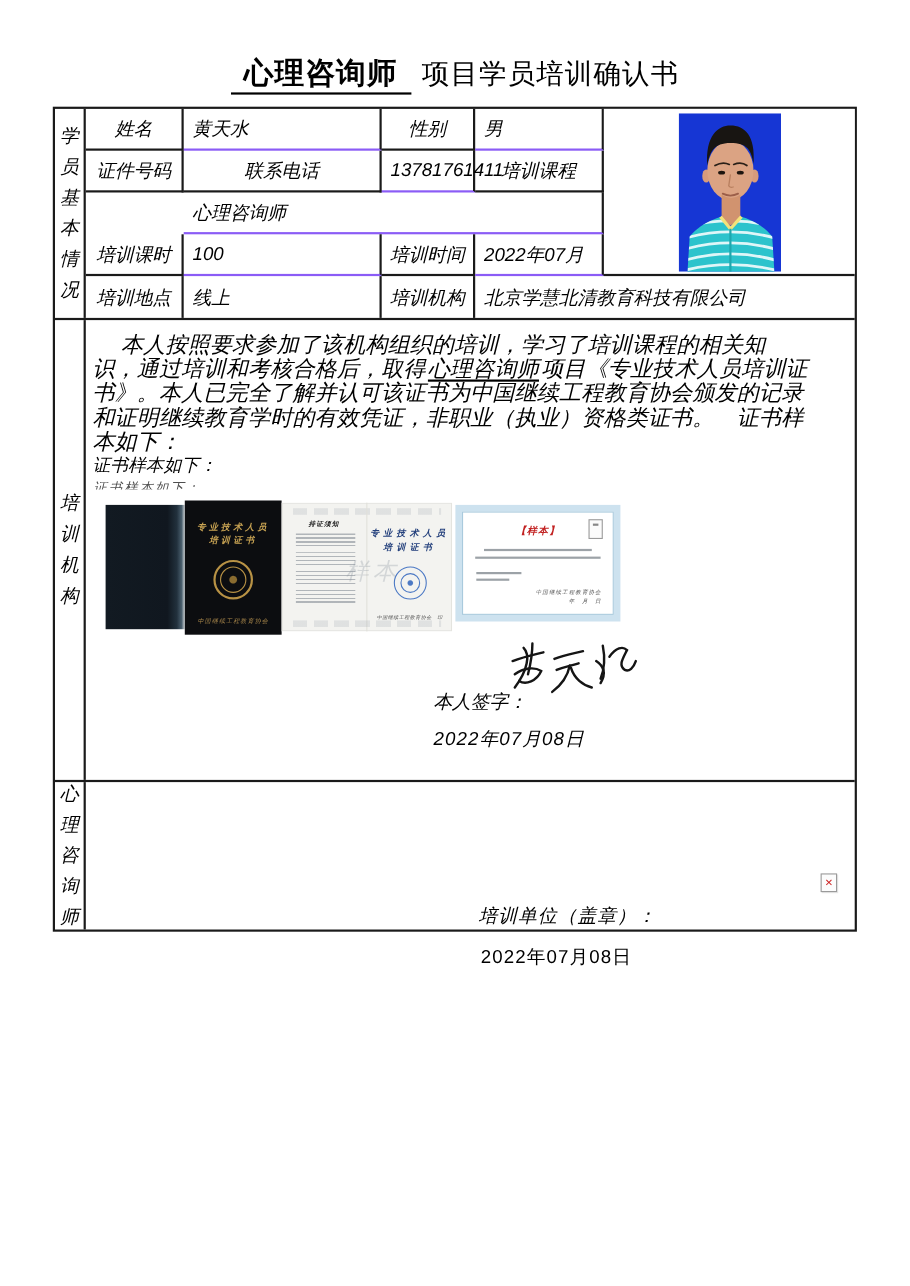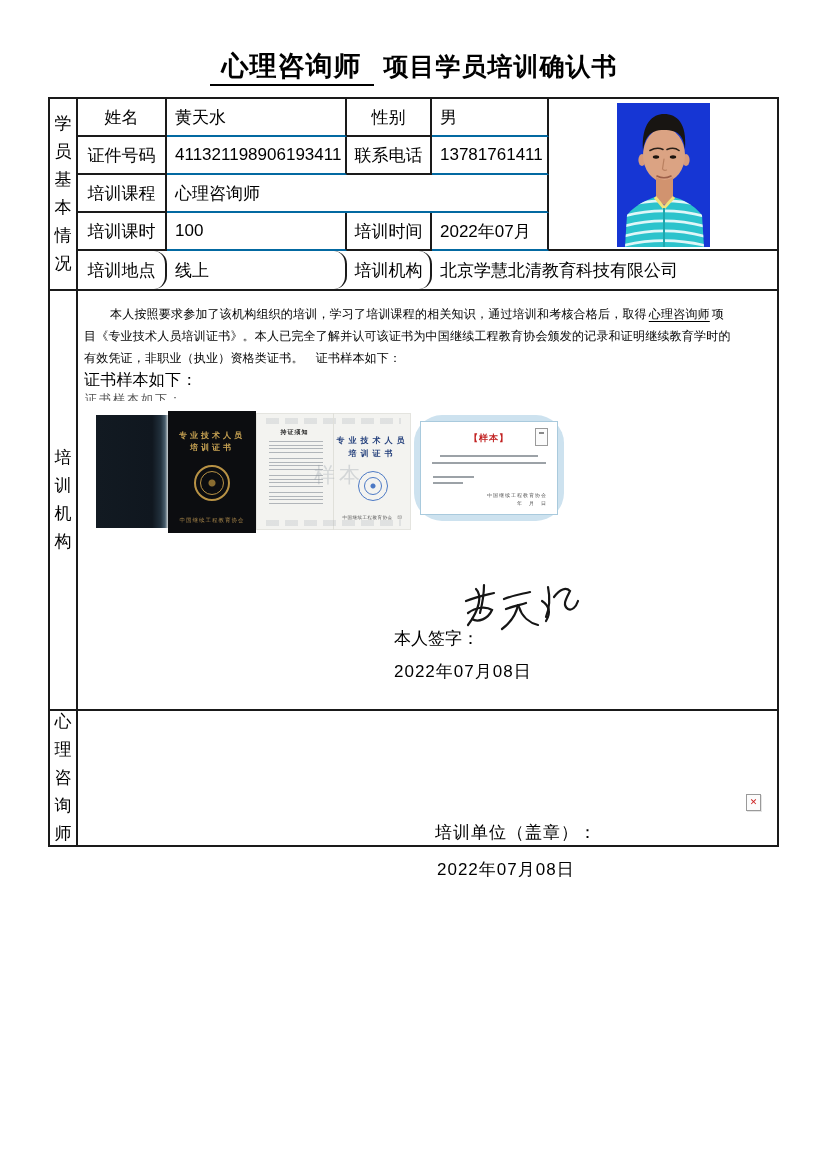--- a/index.html
+++ b/index.html
@@ -16,26 +16,26 @@
   
   .doc-title {
     position: absolute; top: 48px; left: 0; right: 0;
     text-align: center; font-size: 25px; letter-spacing: 1px;
   }
   .doc-title .course {
     font-size: 27px; font-weight: 700;
     border-bottom: 2px solid #000;
     padding: 0 12px 3px 12px;
   }
-  .doc-title .rest { font-weight: 700; margin-left: 10px; }
+  .doc-title .rest { font-weight: 400; margin-left: 10px; }
 
   
   .form-table {
     position: absolute; left: 48px; top: 97px; width: 731px;
-    border: 2px solid #1a1a1a; background: #fff;
+    border: 2px solid #1a1a1a; background: #fff; font-style: italic;
   }
   .sec { display: flex; }
   .sec + .sec { border-top: 2px solid #1a1a1a; }
 
   .vlabel {
     width: 28px; flex: 0 0 28px;
     border-right: 2px solid #1a1a1a;
     display: flex; align-items: center; justify-content: center;
   }
   .vlabel span {
@@ -45,37 +45,37 @@
 
   
   .sec1-grid {
     flex: 1;
     display: grid;
     grid-template-columns: 89px 180px 85px 117px 1fr;
     grid-template-rows: repeat(5, 38px);
   }
   .cell { display: flex; align-items: center; font-size: 17px; }
   .cell.lab { justify-content: center; border-right: 2px solid #1a1a1a; border-bottom: 2px solid #1a1a1a; }
-  .cell.val { padding-left: 8px; border-right: 2px solid #1a1a1a; border-bottom: 2px solid #0369a1; }
+  .cell.val { padding-left: 8px; border-right: 2px solid #1a1a1a; border-bottom: 2px solid #8b5cf6; }
   .cell.no-r { border-right: none; }
-  .cell.no-b { border-bottom: none; border-radius: 13px; }
+  .cell.no-b { border-bottom: none; }
   .span3 { grid-column: 2 / 5; }
   .span2 { grid-column: 4 / 6; }
   .photo-cell {
     grid-column: 5 / 6; grid-row: 1 / 5;
     border-bottom: 2px solid #1a1a1a;
     display: flex; justify-content: center; align-items: flex-start;
     padding-top: 4px; background: #fff;
   }
 
   
   .sec2 { height: 420px; }
   .sec2-content { position: relative; flex: 1; padding: 12px 8px 0 6px; }
   .para {
-    width: 652px; font-size: 12px; line-height: 22px;
+    width: 652px; font-size: 20px; line-height: 22px;
     text-indent: 26px; letter-spacing: .2px;
   }
   .para .uline { text-decoration: underline; text-underline-offset: 3px; padding: 0 2px; }
   .sample-line { font-size: 16px; line-height: 22px; letter-spacing: .2px; }
   .clipped-line { height: 8px; overflow: hidden; margin: 2px 0 0 1px; opacity: .8; }
   .clipped-line span { display: block; font-size: 12px; line-height: 13px; letter-spacing: 2px; color: #222; }
 
   
   .cert-strip { display: flex; align-items: flex-start; margin: 10px 0 0 12px; }
   .certA {
@@ -94,21 +94,21 @@
     background: repeating-linear-gradient(to bottom, #8d949c 0 1px, transparent 1px 3.6px); }
   .certC .pageR { flex: 1; position: relative; padding-top: 21px; text-align: center; }
   .certC .rtitle { font-size: 8px; line-height: 13px; letter-spacing: 4px; color: #24407c; font-weight: 700; }
   .certC .seal { width: 30px; height: 30px; border: 1.5px solid #3a6cc0; border-radius: 50%; margin: 11px auto 0; display:flex; align-items:center; justify-content:center; opacity:.9; }
   .certC .seal i { display:block; width: 18px; height: 18px; border: 1px solid #3a6cc0; border-radius: 50%; background: radial-gradient(circle at 50% 50%, #3a6cc0 0 2px, transparent 3px); }
   .certC .rfoot { position: absolute; bottom: 10px; left: 0; right: 0; font-size: 4.5px; letter-spacing: .5px; color: #555; }
   .certC .wm { position: absolute; left: 58px; top: 48px; font-size: 21px; color: rgba(140,150,160,.30); letter-spacing: 4px; }
   .certC .smudge { position: absolute; left: 10px; right: 10px; height: 6px; opacity: .5;
     background: repeating-linear-gradient(to right, rgba(165,172,180,.5) 0 13px, transparent 13px 19px); }
   .certC .smudge.top { top: 5px; } .certC .smudge.bot { bottom: 4px; }
-  .certD { position: relative; width: 150px; height: 106px; margin: 4px 0 0 3px; background: #cde2ef; padding: 6px; border-radius: 28px; }
+  .certD { position: relative; width: 150px; height: 106px; margin: 4px 0 0 3px; background: #cde2ef; padding: 6px; }
   .certD .inner { position: relative; width: 100%; height: 100%; background: #fff; border: 1px solid #a9cadd; }
   .certD .badge { text-align: center; margin-top: 10px; color: #c22222; font-size: 9px; font-weight: 700; letter-spacing: 1px; }
   .certD .pbox { position: absolute; top: 6px; right: 9px; width: 13px; height: 18px; background: #fbfbfb; border: 1px solid #9a9a9a; }
   .certD .pbox i { display:block; margin: 3px auto 0; width: 5px; height: 2px; background: #888; }
   .certD .dline { height: 2px; background: rgba(75,85,95,.55); margin: 0 auto; }
   .certD .d1 { width: 72%; margin-top: 10px; }
   .certD .d2 { width: 84%; margin-top: 5px; }
   .certD .d3 { width: 30%; margin: 12px 0 0 12px; }
   .certD .d4 { width: 22%; margin: 4px 0 0 12px; }
   .certD .dfoot { position: absolute; right: 10px; bottom: 7px; text-align: right; font-size: 5px; line-height: 8px; color: #555; letter-spacing: 1px; }
@@ -181,21 +181,20 @@
               <path d="M4,124 C32,116 62,116 90,124"></path>
               <path d="M4,134 C32,126 62,126 90,134"></path>
               <path d="M4,143 C32,136 62,136 90,143"></path>
             </g>
             <path d="M38,94 L47,105 L57,94" stroke="#f3e27a" stroke-width="3" fill="none"></path>
             <line x1="47" y1="105" x2="47" y2="144" stroke="#1fa7ae" stroke-width="2"></line>
           </svg>
         </div>
 
         <div class="cell lab">证件号码</div>
-        <div class="cell val">411321198906193411</div>
         <div class="cell lab">联系电话</div>
         <div class="cell val">13781761411</div>
 
         <div class="cell lab">培训课程</div>
         <div class="cell val span3">心理咨询师</div>
 
         <div class="cell lab">培训课时</div>
         <div class="cell val">100</div>
         <div class="cell lab">培训时间</div>
         <div class="cell val">2022年07月</div>

